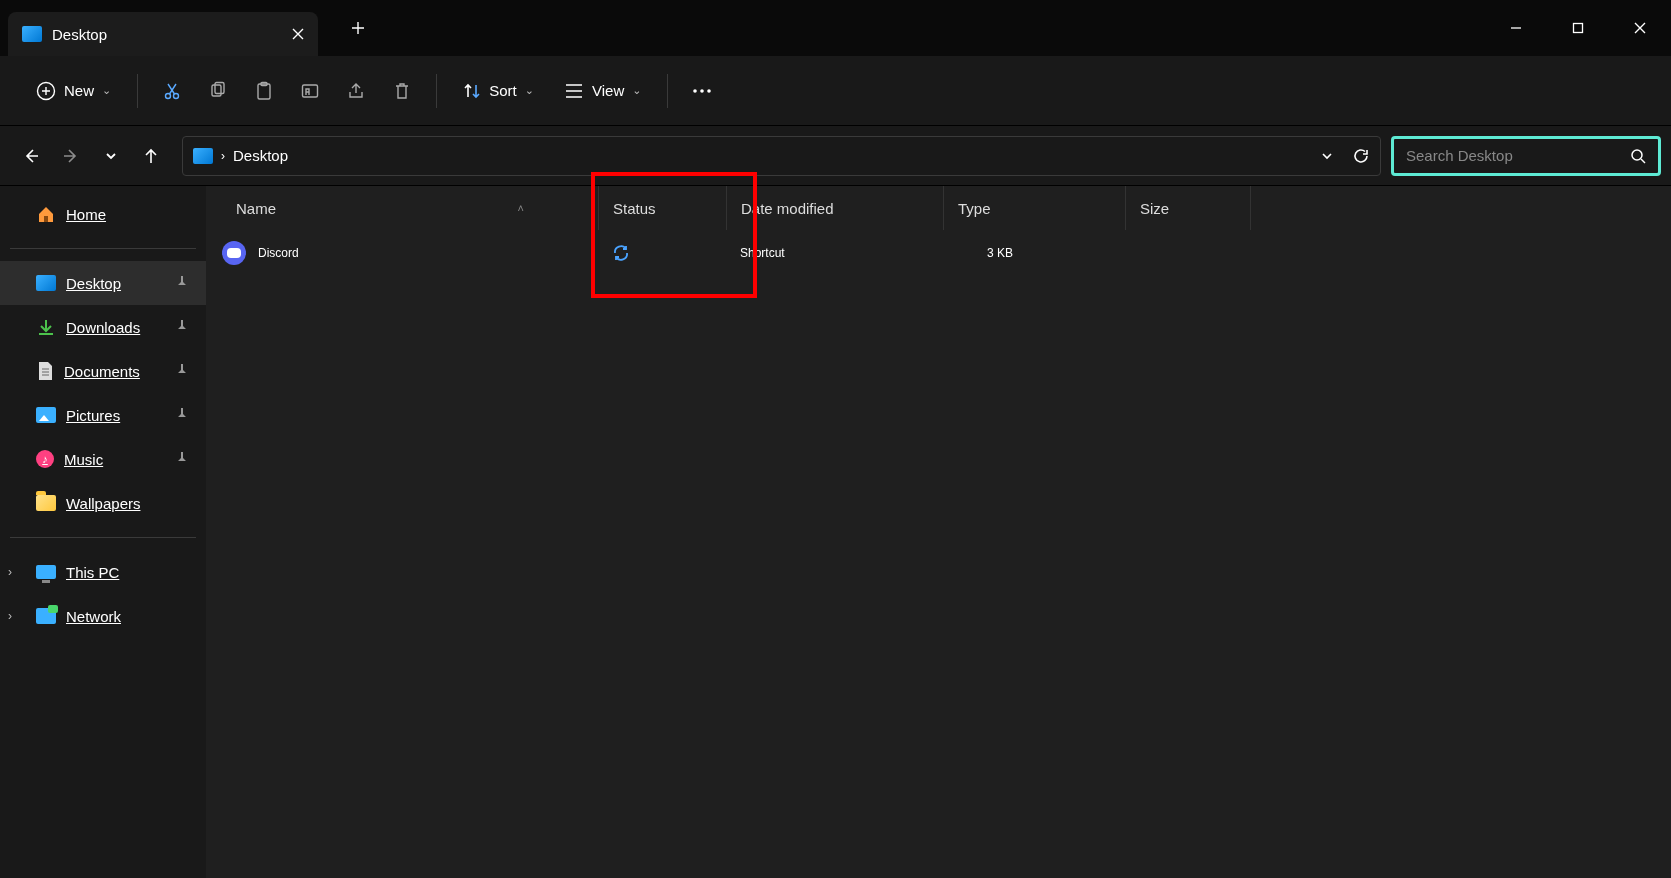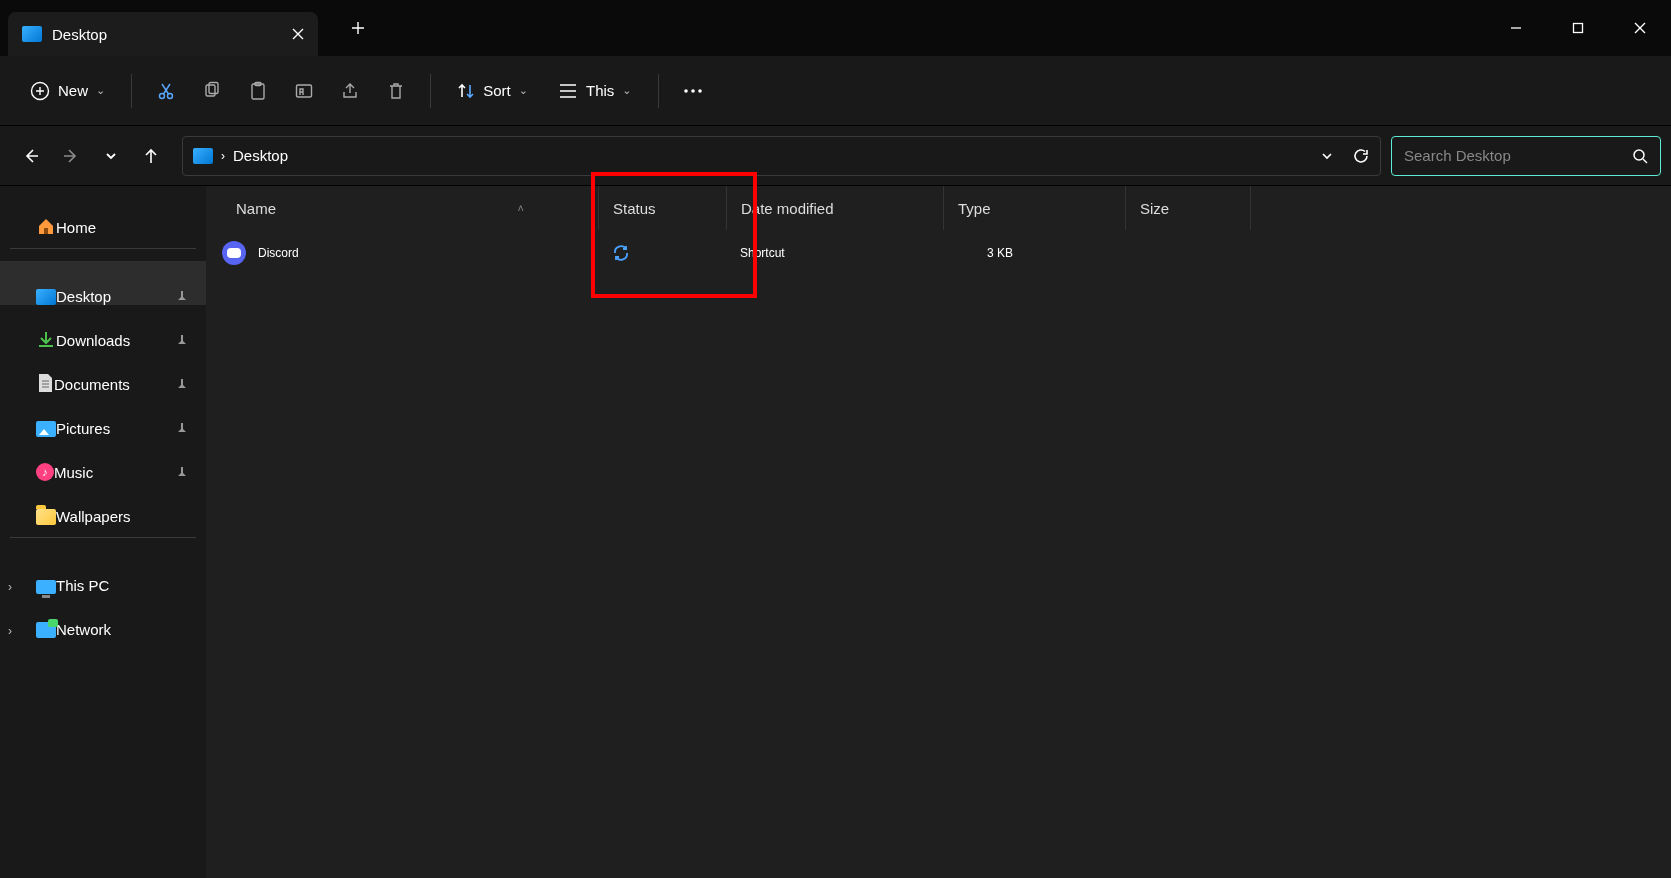--- a/index.html
+++ b/index.html
@@ -13,50 +13,50 @@
     width: 310px; position: relative; color: #fff;
   }
   .tab .tab-close { margin-left: auto; font-size: 14px; color: #fff; cursor: pointer; }
   .new-tab { width: 40px; height: 40px; display: flex; align-items: center; justify-content: center;
              margin-left: 20px; color: #fff; font-size: 18px; cursor: pointer; }
   .win-controls { margin-left: auto; display: flex; }
   .win-btn { width: 62px; height: 56px; display: flex; align-items: center; justify-content: center;
              color: #fff; font-size: 14px; cursor: pointer; }
 
   
-  .toolbar { display: flex; align-items: center; height: 70px; background: #191919; padding: 0 18px; gap: 6px;
+  .toolbar { display: flex; align-items: center; height: 70px; background: #191919; padding: 0 24px; gap: 6px;
              border-bottom: 1px solid #000; }
   .tb-btn { display: flex; align-items: center; justify-content: center; padding: 8px 12px;
             color: #fff; cursor: pointer; border-radius: 4px; gap: 8px; }
   .tb-icon { width: 40px; height: 40px; display: flex; align-items: center; justify-content: center;
              color: #9e9e9e; cursor: pointer; border-radius: 4px; }
   .tb-sep { width: 1px; height: 34px; background: #3a3a3a; margin: 0 8px; }
   .chev { font-size: 11px; color: #bbb; }
 
   
   .navrow { display: flex; align-items: center; height: 60px; background: #191919; padding: 0 10px; gap: 10px;
             border-bottom: 1px solid #000;}
   .nav-btns { display: flex; align-items: center; gap: 6px; padding: 0 4px; }
   .nav-btn { width: 34px; height: 34px; display: flex; align-items: center; justify-content: center;
              color: #fff; cursor: pointer; border-radius: 4px; }
   .addressbar { flex: 1; display: flex; align-items: center; border: 1px solid #3a3a3a;
                 border-radius: 4px; height: 40px; padding: 0 10px; background: #191919; gap: 8px; }
   .addr-sep-arrow { color: #fff; font-size: 12px; }
   .addr-actions { margin-left: auto; display: flex; align-items: center; gap: 18px; color: #fff; }
-  .searchbar { width: 270px; display: flex; align-items: center; border: 1px solid #5eead4;
+  .searchbar { width: 270px; display: flex; align-items: center; border: 3px solid #5eead4;
                border-radius: 4px; height: 40px; padding: 0 12px; background: #191919;
                color: #888; justify-content: space-between; }
 
   
   .body { display: flex; height: calc(100% - 56px - 70px - 60px); background: #191919; }
 
   
   .sidebar { width: 206px; background: #191919; padding: 6px 0; overflow-y: auto; }
-  .side-item { display: flex; align-items: flex-end; height: 44px; padding: 0 8px 0 36px;
-               gap: 0; cursor: pointer; color: #fff; position: relative; }
+  .side-item { display: flex; align-items: center; height: 44px; padding: 0 8px 0 36px;
+               gap: 10px; cursor: pointer; color: #fff; position: relative; text-decoration: underline; }
   .side-item.selected { background: #2d2d2d; }
   .side-item .pin { margin-left: auto; color: #888; font-size: 13px; margin-right: 10px; }
   .side-item .expander { position: absolute; left: 8px; color: #bbb; font-size: 12px; }
   .side-hr { height: 1px; background: #3a3a3a; margin: 12px 10px; }
 
   
   .content { flex: 1; background: #1f1f1f; position: relative; }
   .cols-header { display: flex; height: 44px; align-items: center; color: #ddd; font-size: 15px; }
   .col { display: flex; align-items: center; padding: 0 14px; border-left: 1px solid #333; height: 100%; }
   .col.first { border-left: none; padding-left: 30px; }
@@ -201,21 +201,21 @@
         <path d="M5 3 V15 M2 6 L5 3 L8 6" stroke="#fff"></path>
         <path d="M13 15 V3 M10 12 L13 15 L16 12" stroke="#5aa9ff"></path>
       </svg>
     <span>Sort</span>
     <span class="chev">⌄</span>
   </div>
   <div class="tb-btn">
     <svg width="20" height="18" viewBox="0 0 20 18" stroke="#fff" stroke-width="1.6">
         <path d="M2 3 H18 M2 9 H18 M2 15 H18"></path>
       </svg>
-    <span>This</span>
+    <span>View</span>
     <span class="chev">⌄</span>
   </div>
   <div class="tb-sep"></div>
   <div class="tb-icon" style="color:#fff;">
     <svg width="20" height="6" viewBox="0 0 20 6" fill="#fff">
         <circle cx="3" cy="3" r="1.8"></circle>
         <circle cx="10" cy="3" r="1.8"></circle>
         <circle cx="17" cy="3" r="1.8"></circle>
       </svg>
   </div>

